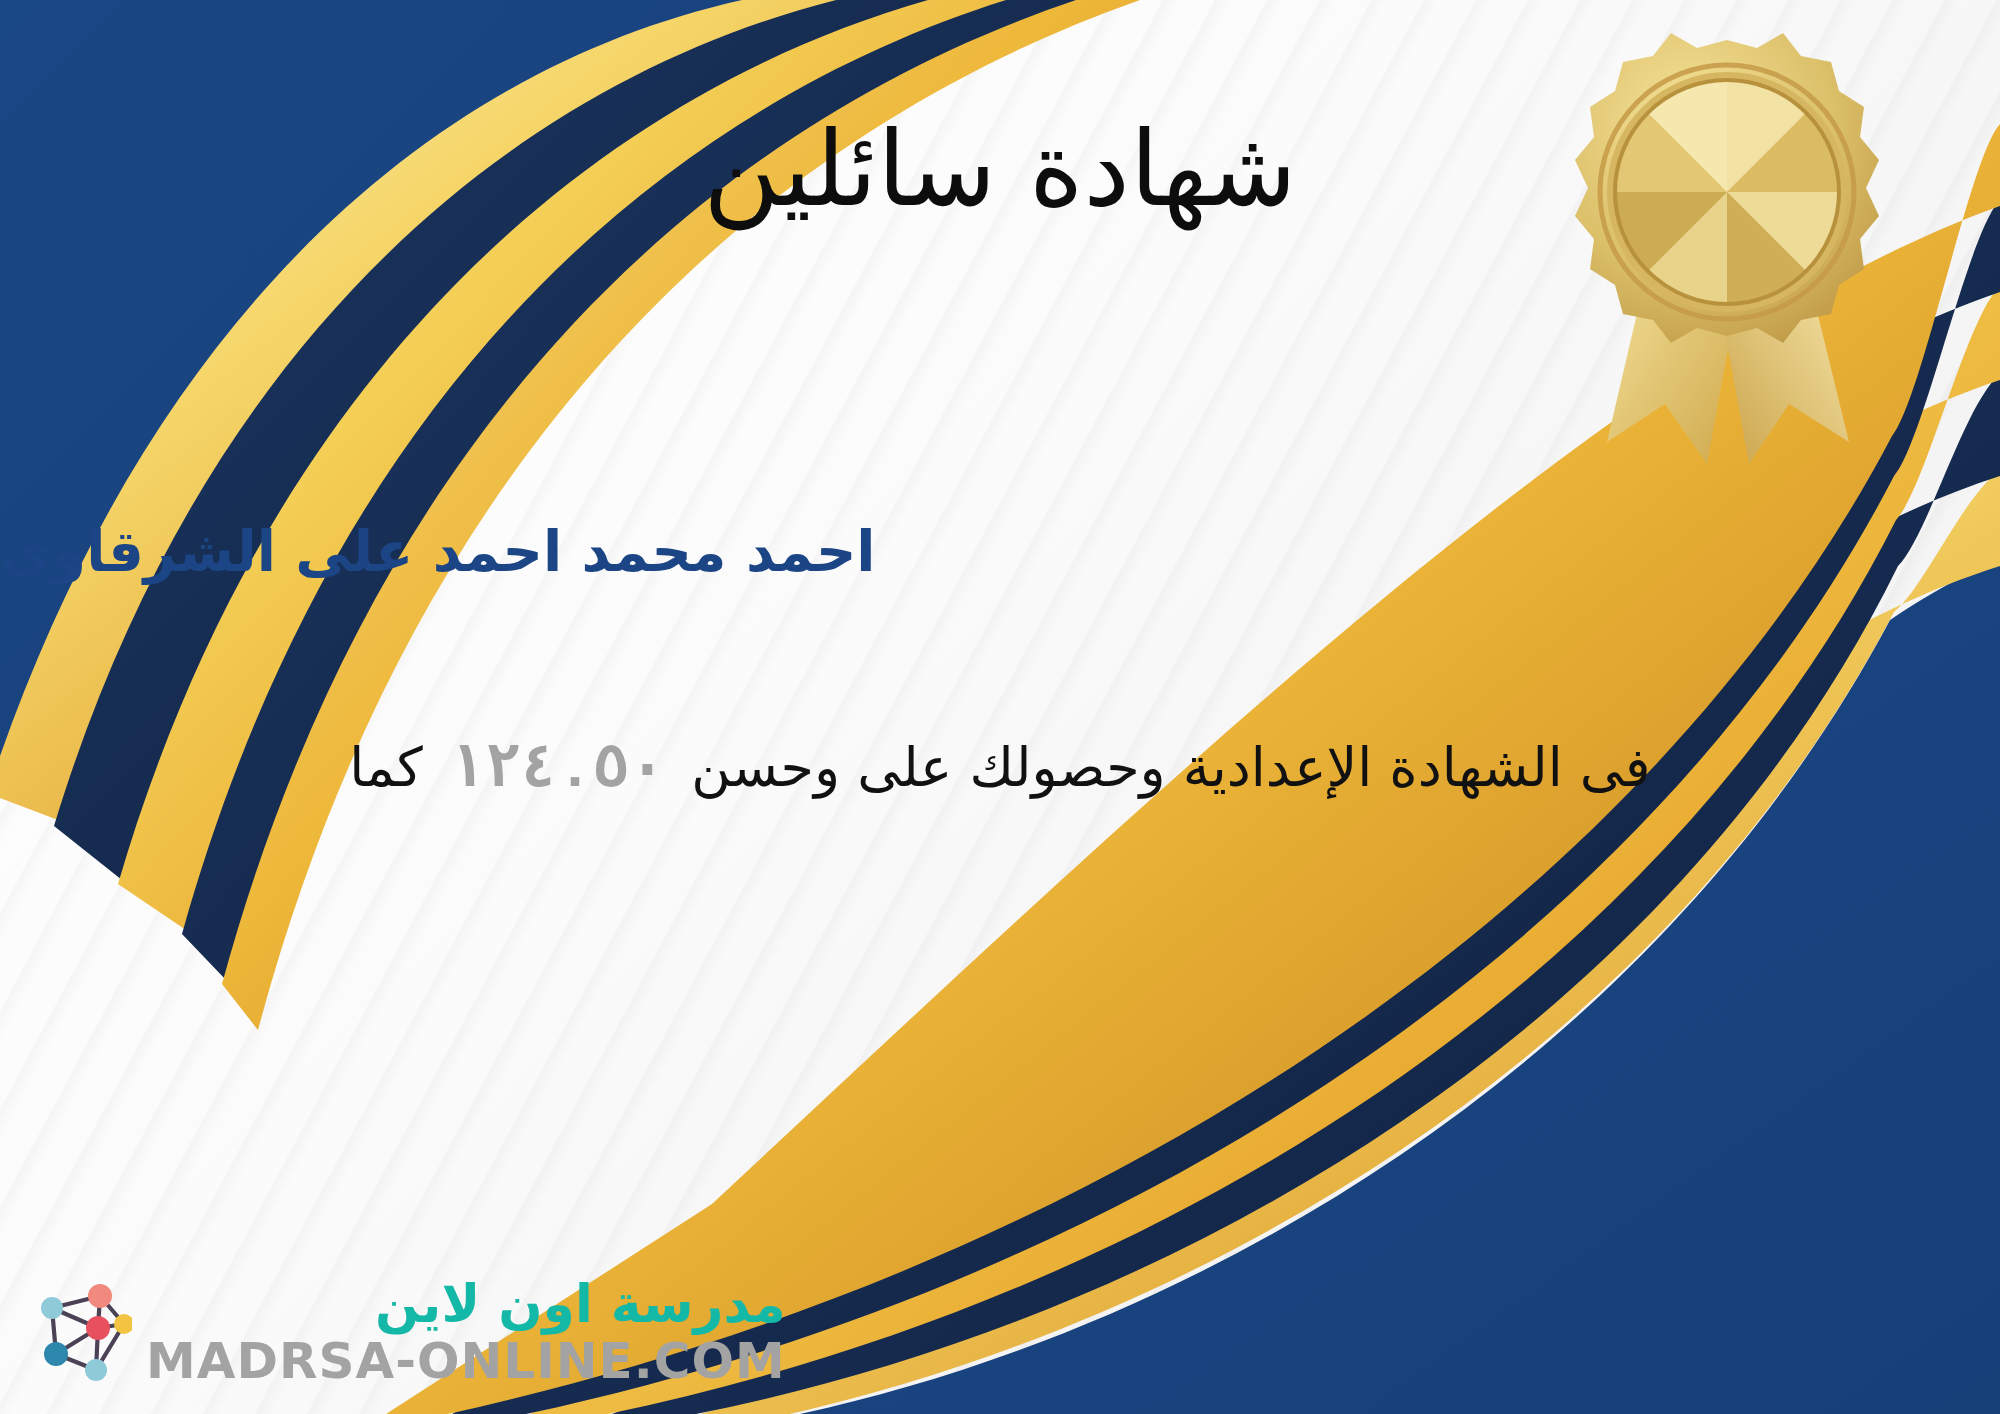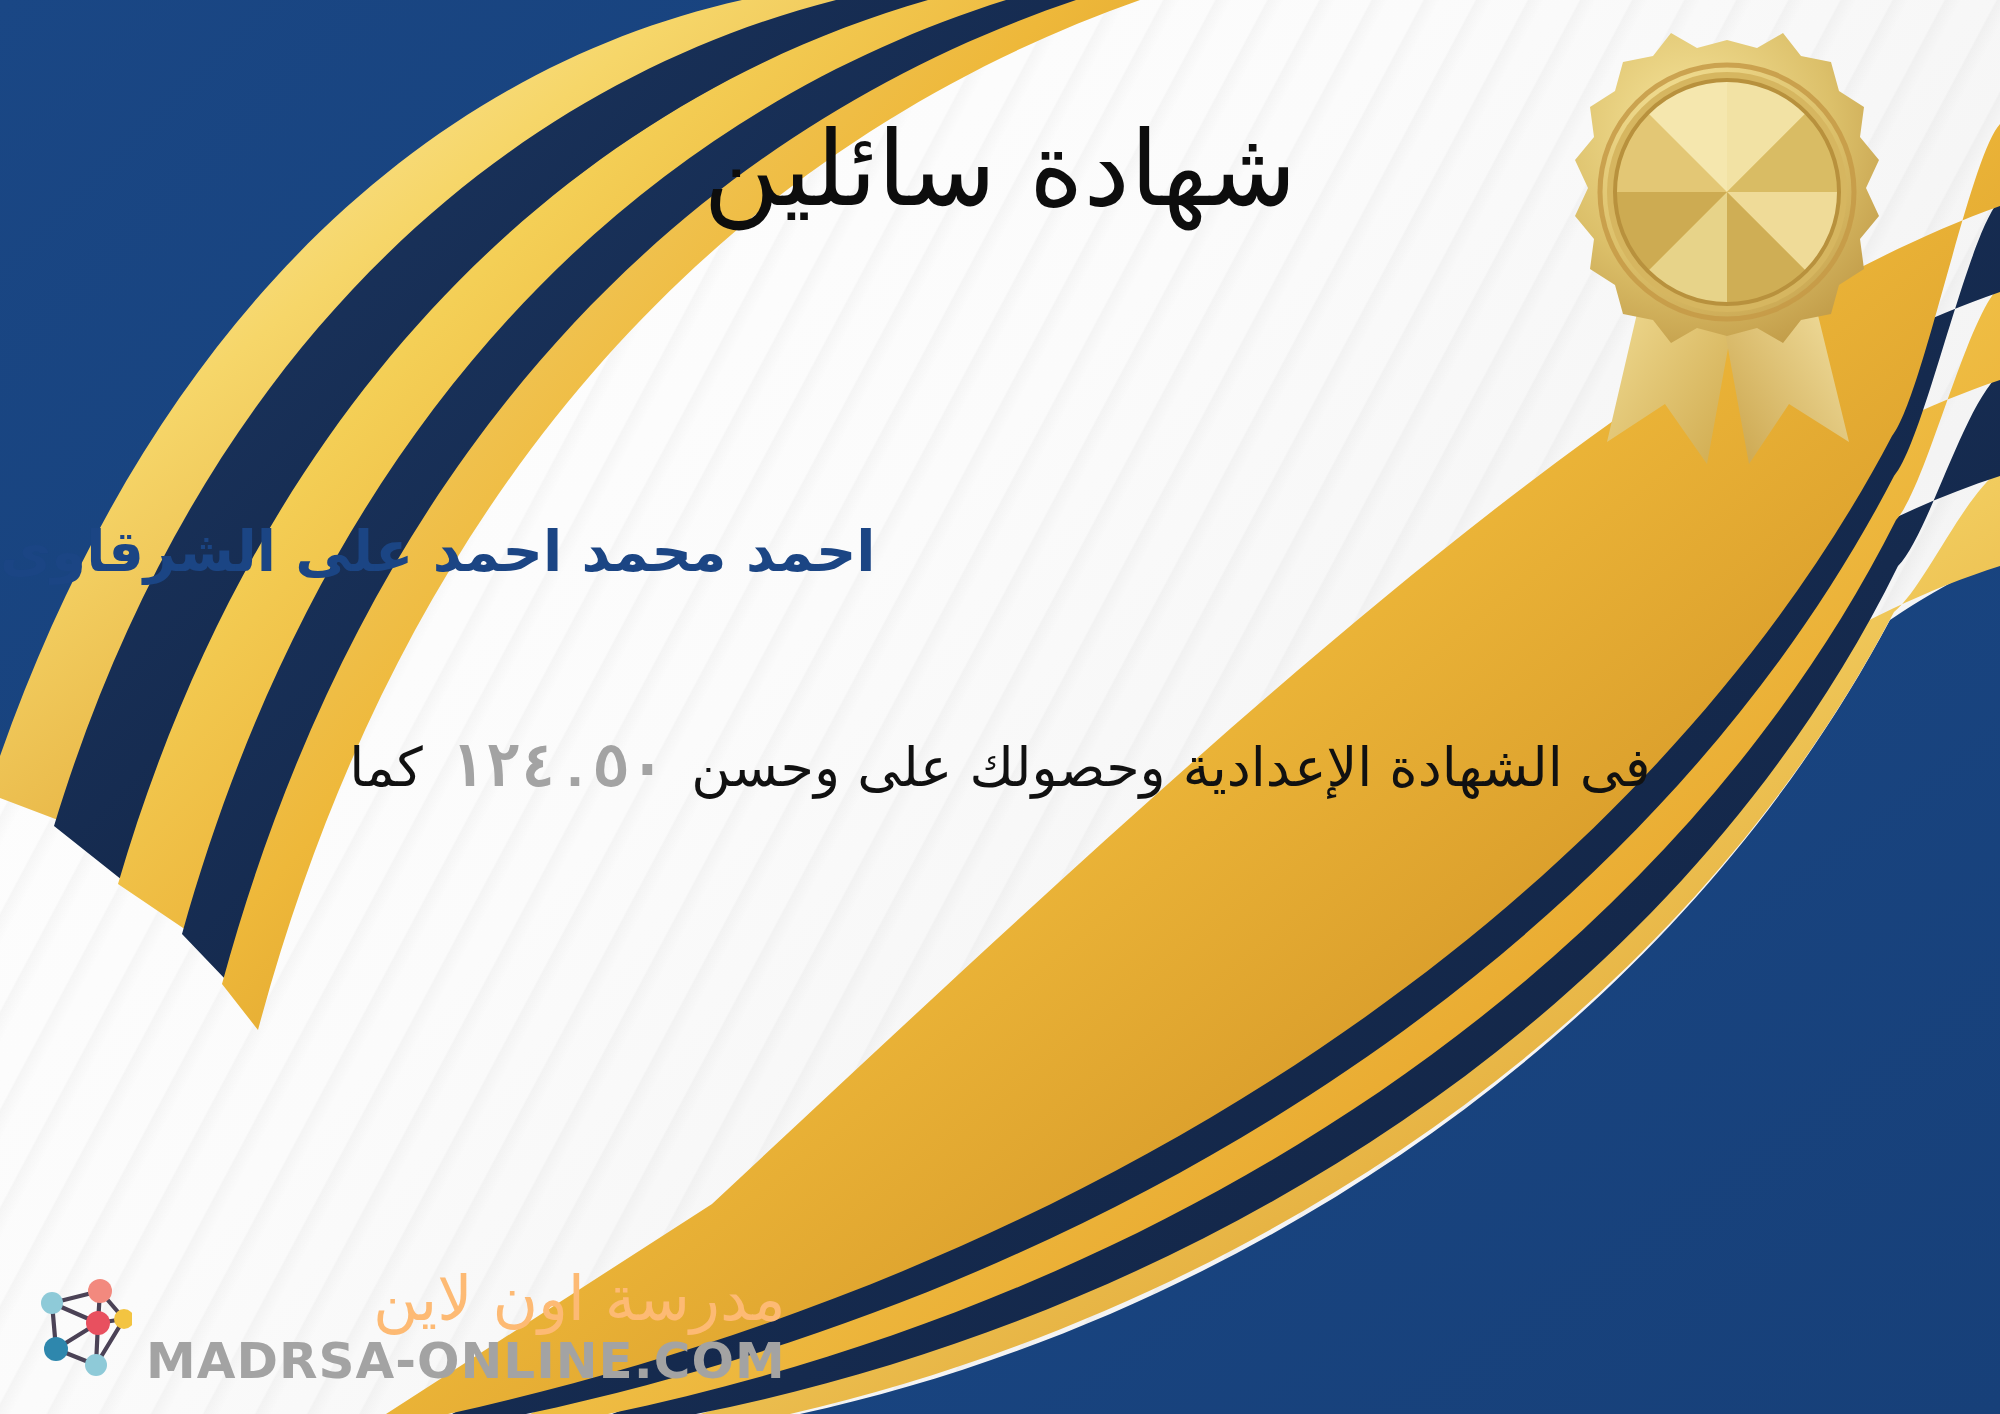--- a/index.html
+++ b/index.html
@@ -117,23 +117,23 @@
     gap: 14px;
     z-index: 8;
   }
   .logo-text {
     display: flex;
     flex-direction: column;
     align-items: flex-start;
     line-height: 1;
   }
   .logo-ar {
-    font-size: 62px;
-    font-weight: 400;
-    color: #fdba74;
+    font-size: 52px;
+    font-weight: 700;
+    color: #14b8a6;
     letter-spacing: 0px;
     direction: rtl;
   }
   .logo-en {
     font-size: 50px;
     font-weight: 700;
     color: #a3a3a3;
     letter-spacing: 1px;
     direction: ltr;
     margin-top: 6px;

